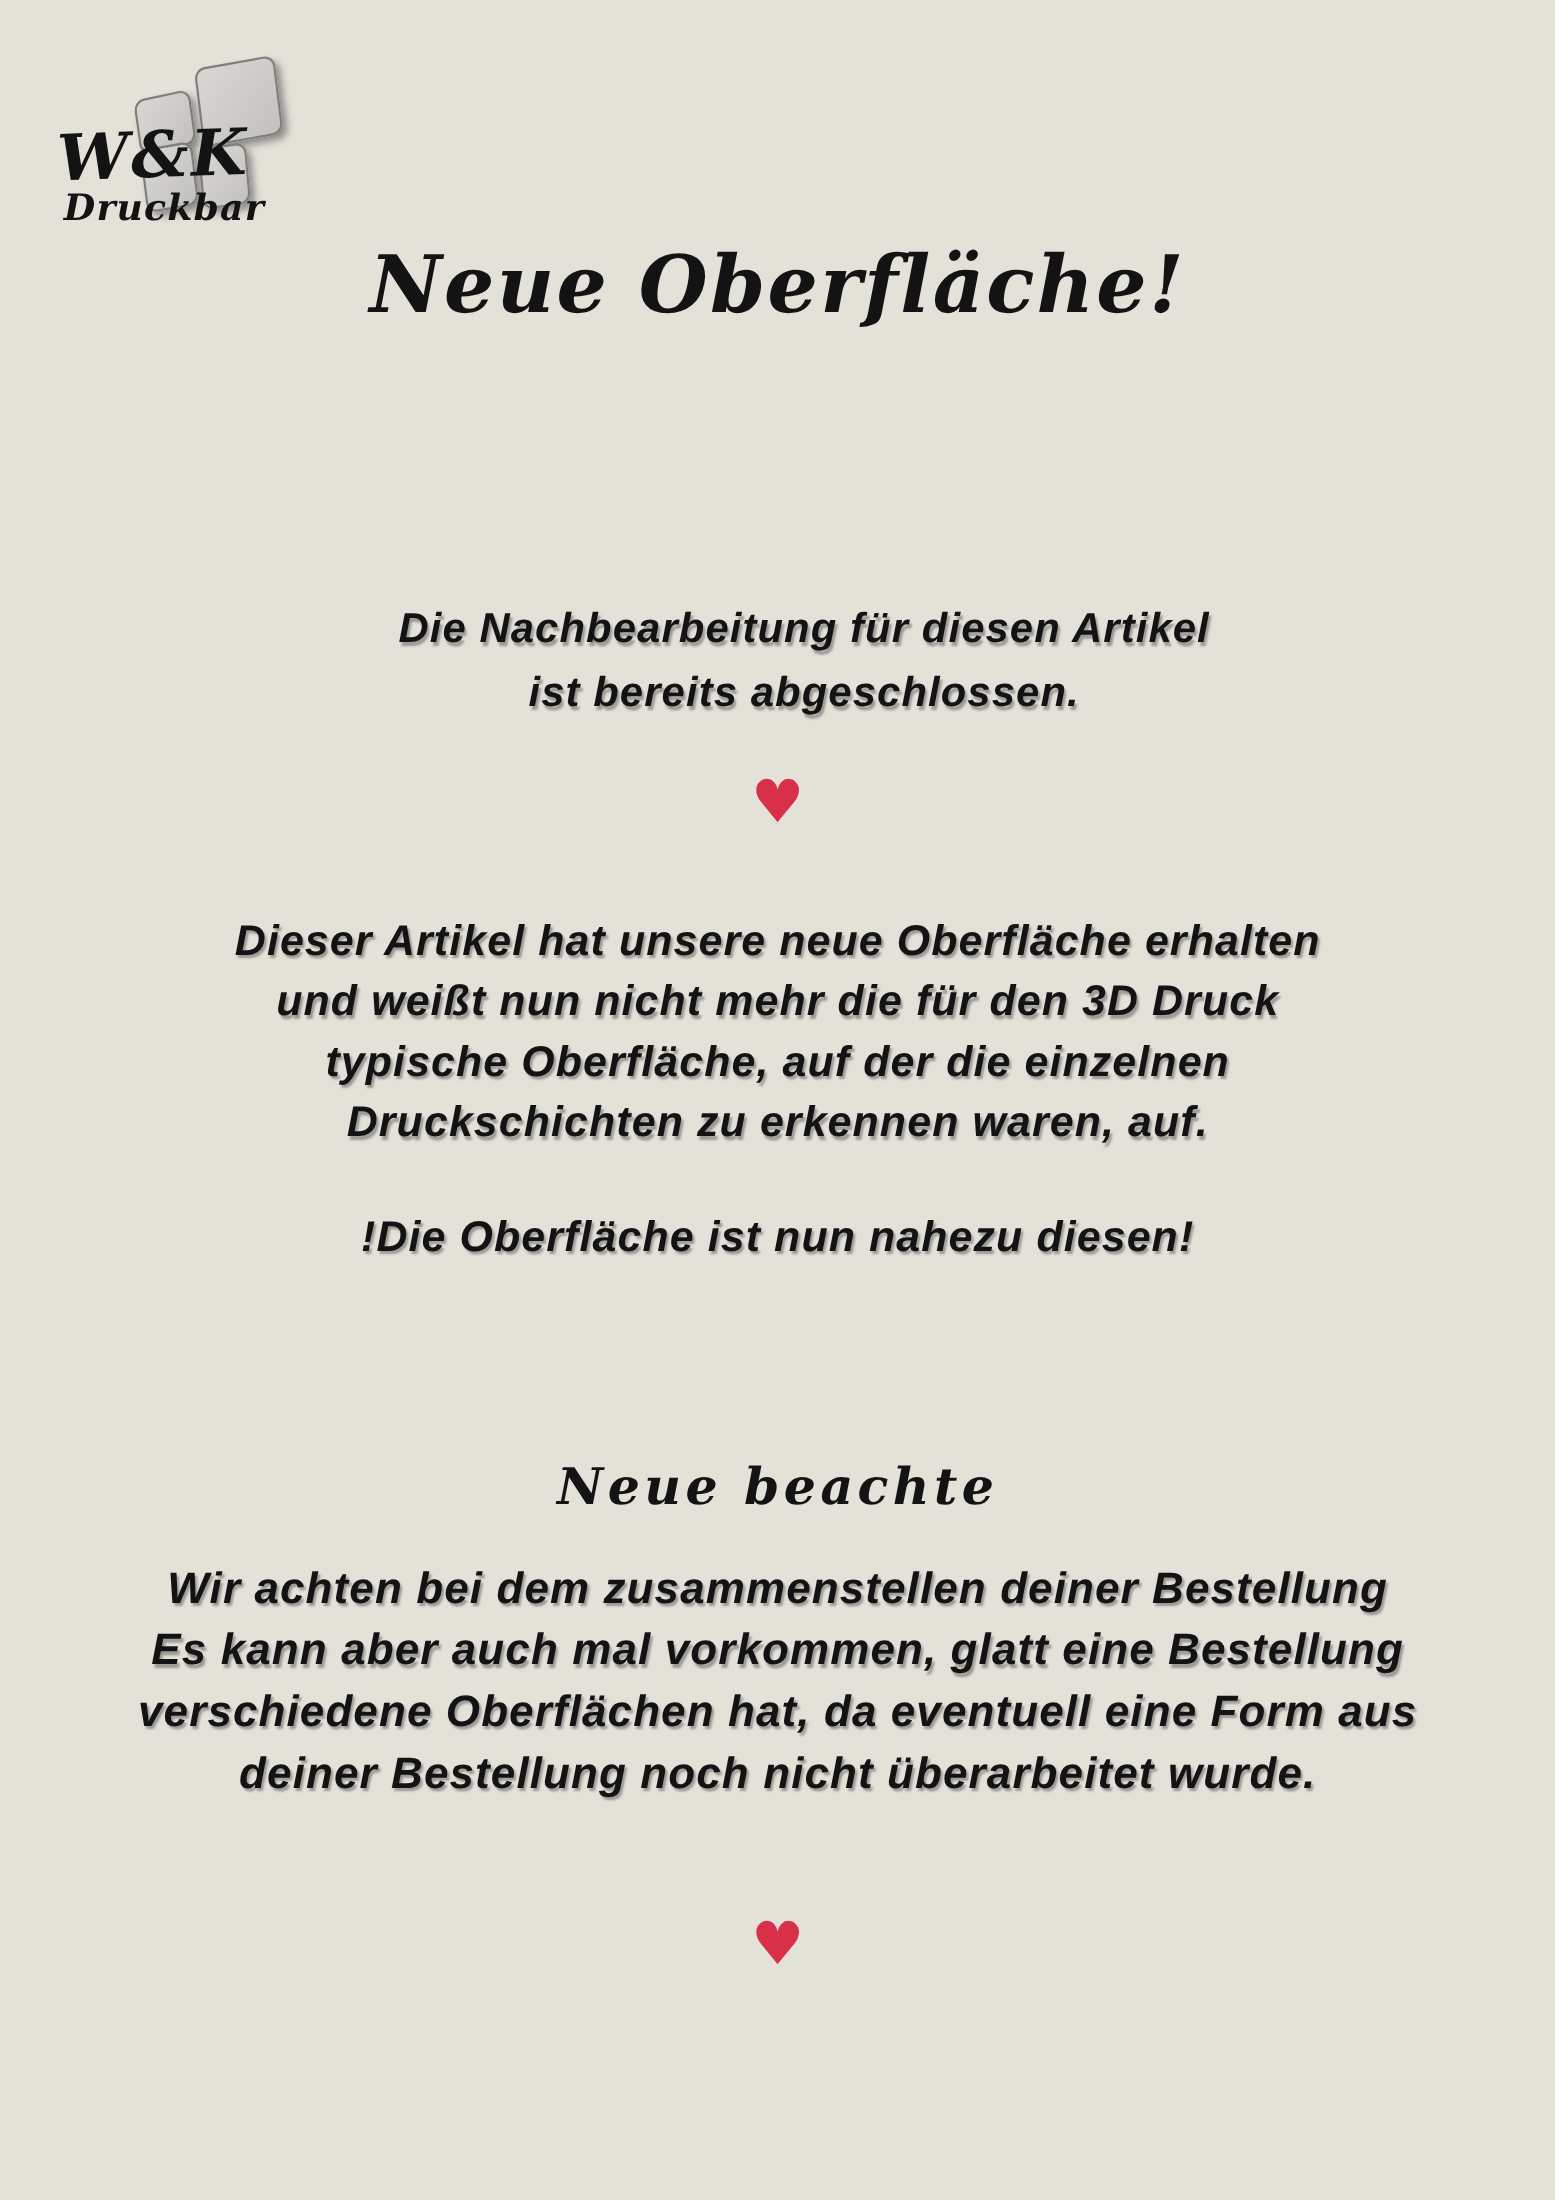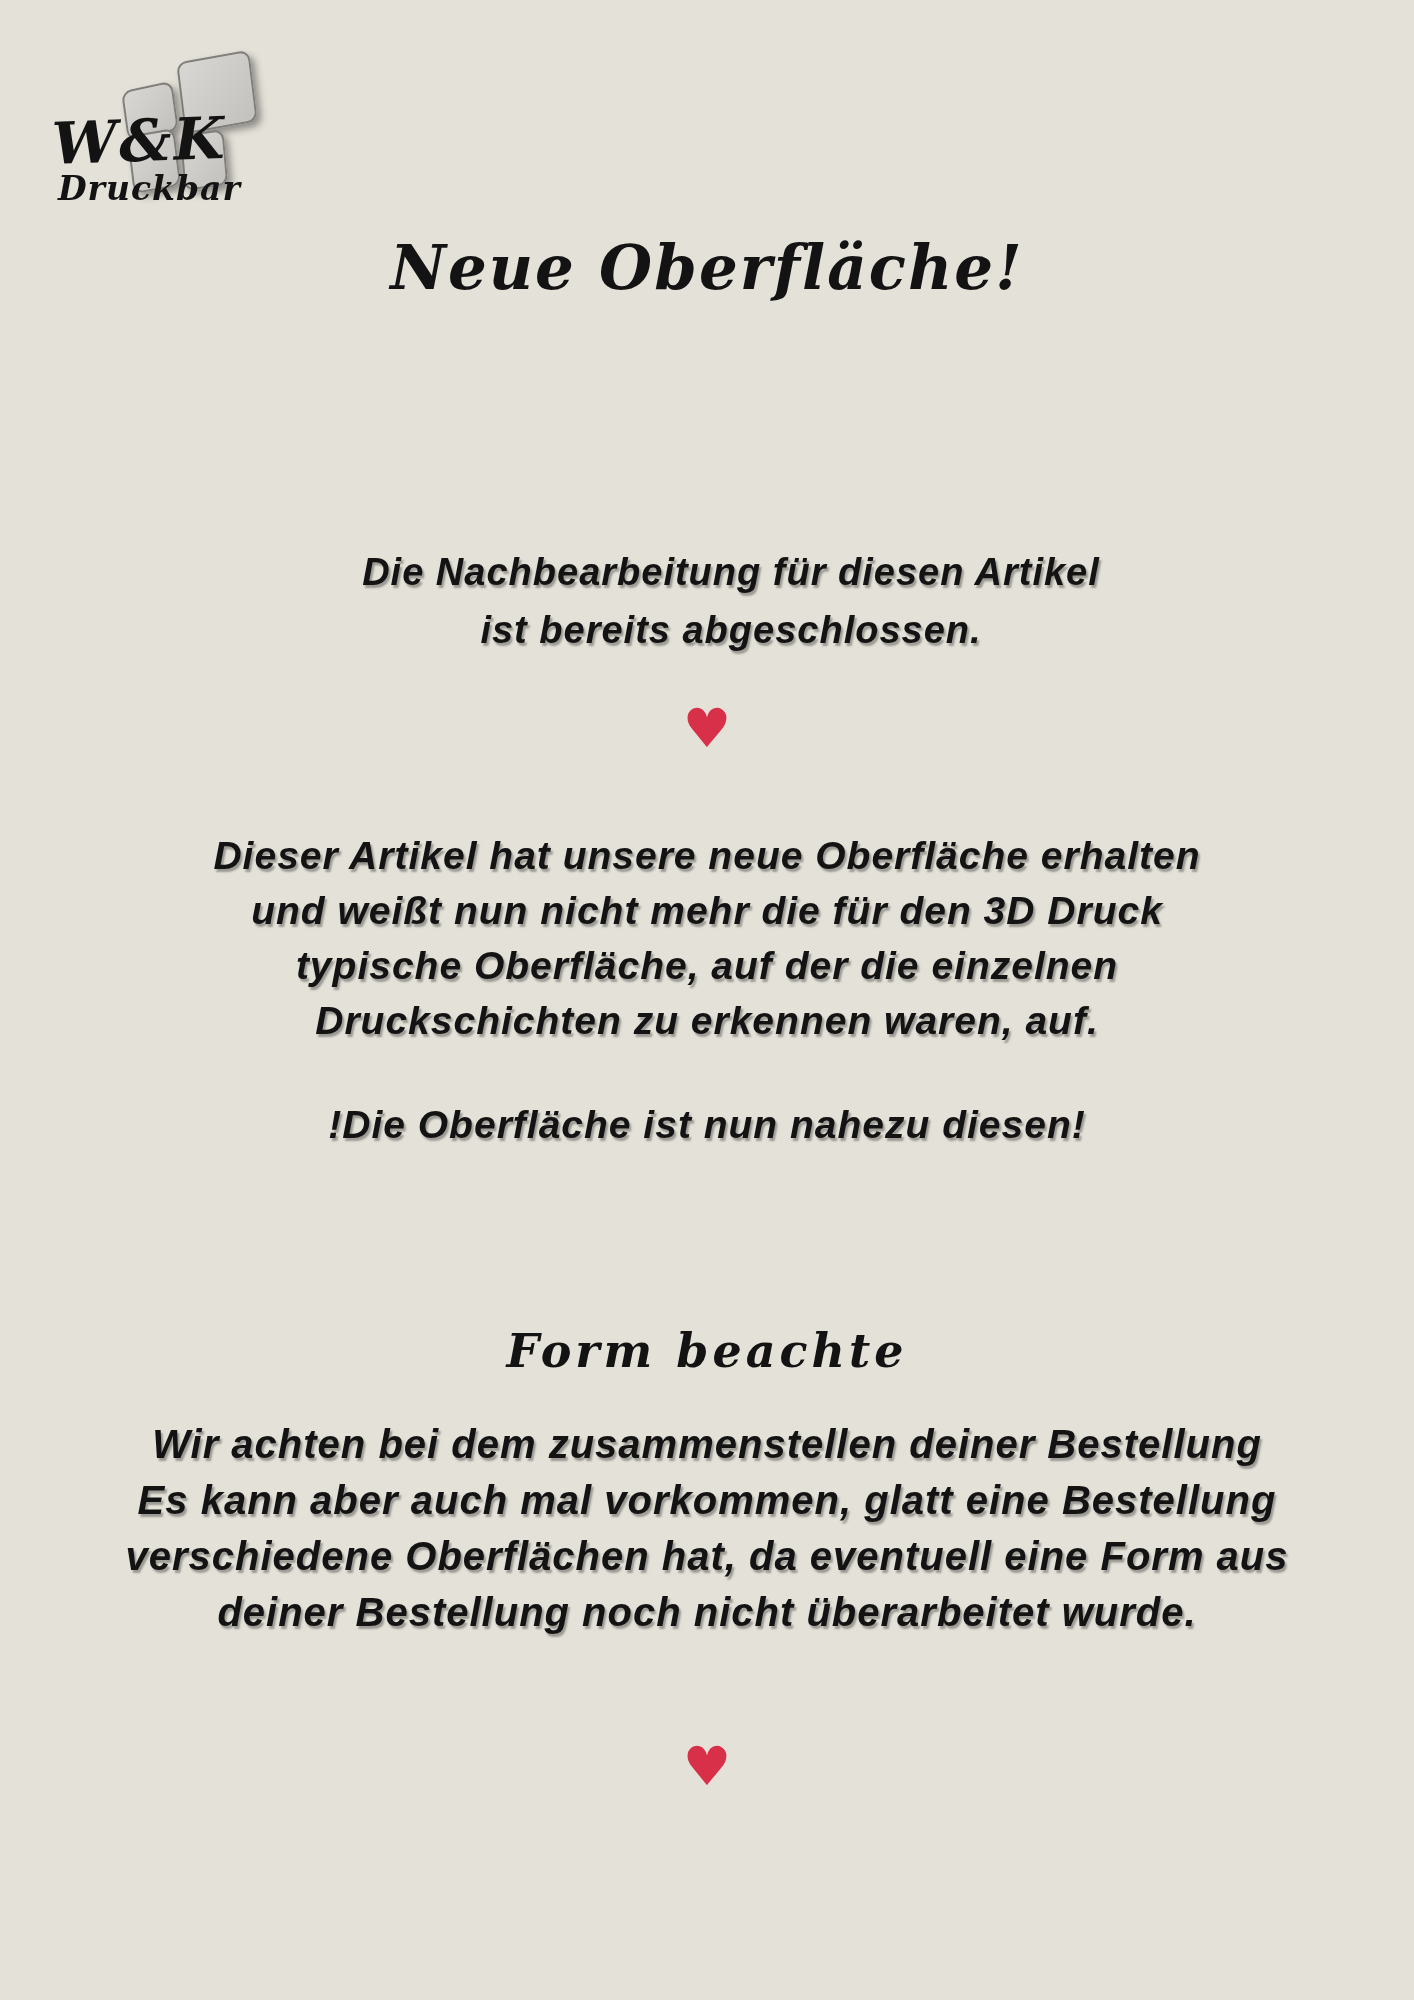--- a/index.html
+++ b/index.html
@@ -36,23 +36,23 @@
   .logo-subtitle{
     position:absolute;left:8px;top:132px;
     font-size:33px;line-height:1;
     letter-spacing:1px;
   }
 
   
   .heading{
     position:absolute;left:0;right:0;top:218px;
     text-align:center;
-    font-size:61px;line-height:1.15;
+    font-size:72px;line-height:1.15;
     letter-spacing:2px;
-    margin:15px;
+    margin:0;
   }
   .note-heading{
     position:absolute;left:0;right:0;top:1326px;
     text-align:center;
     font-size:46px;line-height:1.1;
     letter-spacing:4px;
   }
 
   
   .para{
@@ -112,21 +112,21 @@
 
   <div class="para body-para">
     <div class="line">Dieser Artikel hat unsere neue Oberfläche erhalten</div>
     <div class="line">und weißt nun nicht mehr die für den 3D Druck</div>
     <div class="line">typische Oberfläche, auf der die einzelnen</div>
     <div class="line">Druckschichten zu erkennen waren, auf.</div>
   </div>
 
   <div class="highlight">!Die Oberfläche ist nun nahezu diesen!</div>
 
-  <div class="script note-heading">Form beachte</div>
+  <div class="script note-heading">Neue beachte</div>
 
   <div class="para note-para">
     <div class="line">Wir achten bei dem zusammenstellen deiner Bestellung</div>
     <div class="line">Es kann aber auch mal vorkommen, glatt eine Bestellung</div>
     <div class="line">verschiedene Oberflächen hat, da eventuell eine Form aus</div>
     <div class="line">deiner Bestellung noch nicht überarbeitet wurde.</div>
   </div>
 
   <div class="heart heart-2">♥</div>
 

